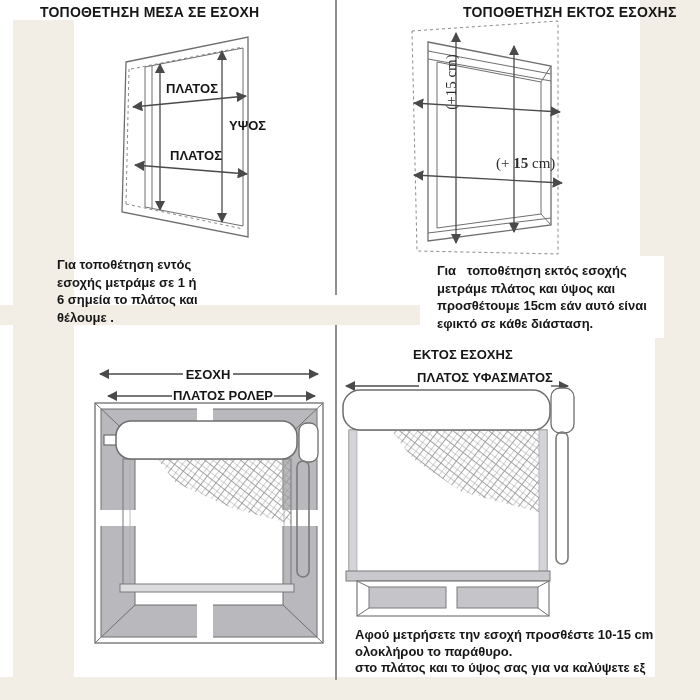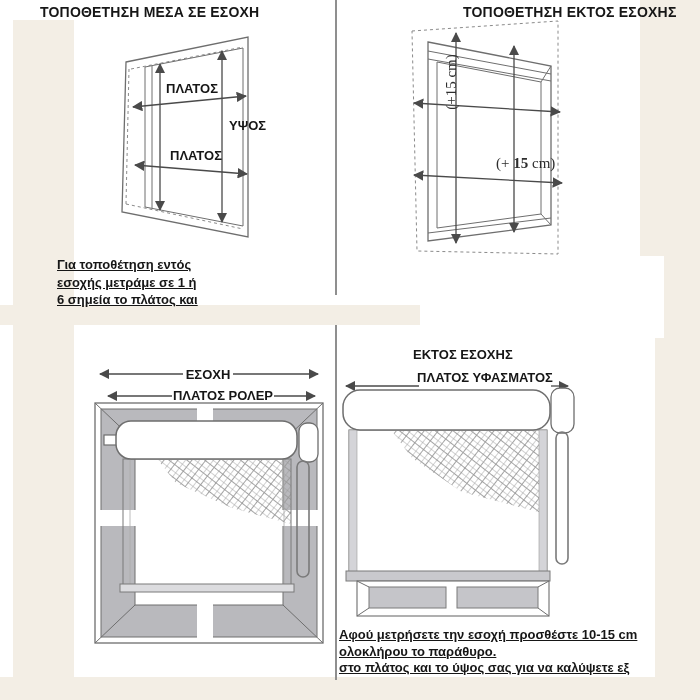--- a/index.html
+++ b/index.html
@@ -3,21 +3,21 @@
 <meta charset="utf-8">
 <style>
   html,body{margin:0;padding:0;background:#fff;}
   #stage{position:relative;width:700px;height:700px;background:#ffffff;overflow:hidden;
          font-family:"Liberation Sans",sans-serif;color:#161616;}
   .abs{position:absolute;}
   .beige{background:#f3eee5;}
   .divider{background:#8f8f8f;width:2px;}
   .title{font-weight:bold;font-size:14px;letter-spacing:.2px;white-space:pre;}
   .para{font-weight:bold;font-size:13px;line-height:17.5px;}
-  .para span{display:block;white-space:pre;text-decoration:underline;}
+  .para span{display:block;white-space:pre;}
   .para.tight{line-height:16.5px;}
   svg{position:absolute;overflow:visible;}
   .lbl{font-family:"Liberation Sans",sans-serif;font-weight:bold;font-size:13px;fill:#161616;}
   .serif{font-family:"Liberation Serif",serif;font-size:15px;fill:#2e2e2e;}
   .ln{stroke:#6e6e6e;fill:none;}
   .arrow{stroke:#4a4a4a;stroke-width:1.3;fill:none;}
   .dash{stroke:#8a8a8a;stroke-dasharray:3,3;fill:none;}
 </style>
 </head>
 <body>
@@ -140,22 +140,29 @@
     </g>
   </svg>
 
   <div class="abs title" style="left:40px;top:4px;">ΤΟΠΟΘΕΤΗΣΗ ΜΕΣΑ ΣΕ ΕΣΟΧΗ</div>
   <div class="abs title" style="left:463px;top:4px;">ΤΟΠΟΘΕΤΗΣΗ ΕΚΤΟΣ ΕΣΟΧΗΣ</div>
 
   <div class="abs para" style="left:57px;top:256px;">
     <span>Για τοποθέτηση εντός</span>
     <span>εσοχής μετράμε σε 1 ή</span>
     <span>6 σημεία το πλάτος και</span>
+    <span>θέλουμε .</span>
   </div>
 
+  <div class="abs para" style="left:437px;top:262px;">
+    <span>Για   τοποθέτηση εκτός εσοχής</span>
+    <span>μετράμε πλάτος και ύψος και</span>
+    <span>προσθέτουμε 15cm εάν αυτό είναι</span>
+    <span>εφικτό σε κάθε διάσταση.</span>
+  </div>
 
-  <div class="abs para tight" style="left:339px;top:627px;">
+  <div class="abs para tight" style="left:355px;top:627px;">
     <span>Αφού μετρήσετε την εσοχή προσθέστε 10-15 cm</span>
     <span>ολοκλήρου το παράθυρο.</span>
     <span>στο πλάτος και το ύψος σας για να καλύψετε εξ</span>
   </div>
 
 </div>
 
 </body></html>

